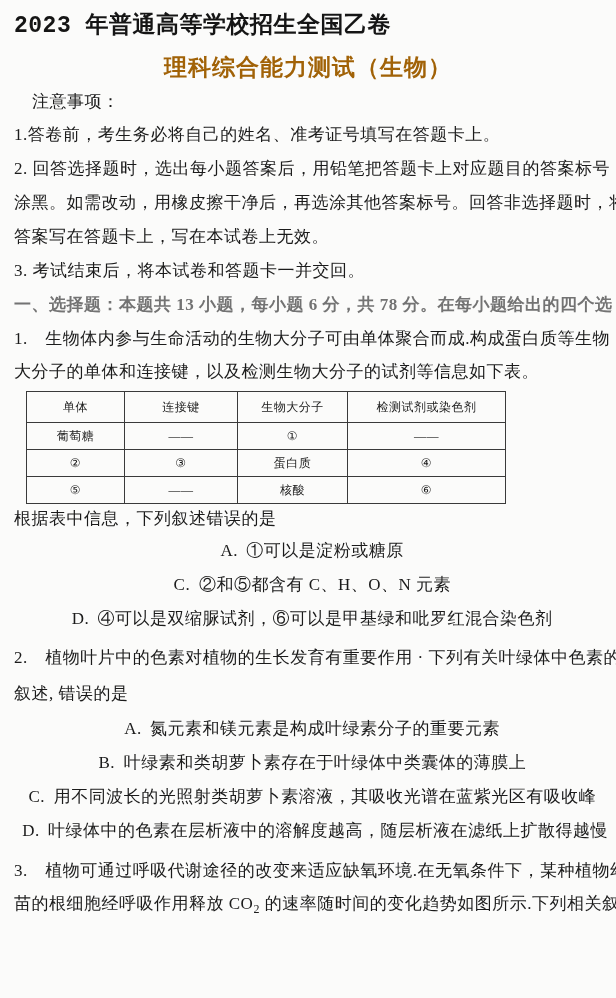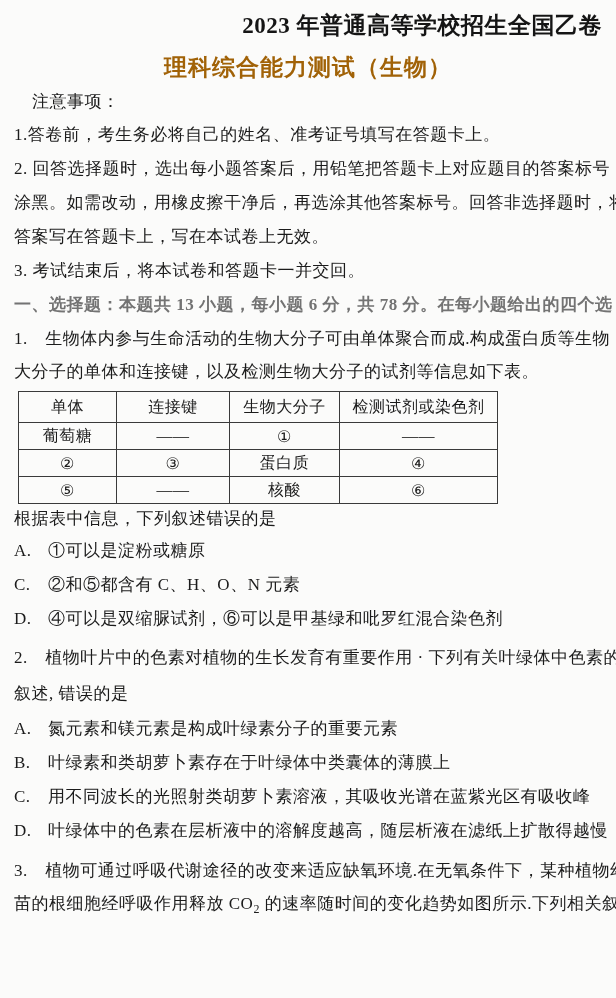--- a/index.html
+++ b/index.html
@@ -3,42 +3,42 @@
 <meta charset="utf-8">
 <style>
   html,body{margin:0;padding:0;background:#fbfbfa;}
   .page{
     width:616px;height:998px;box-sizing:border-box;
     background:#fbfbfa;color:#1b1b1b;
     font-family:"Liberation Serif","DejaVu Serif",serif;
     padding:8px 14px 0 14px;overflow:hidden;
   }
   .exam-title{
-    text-align:right;font-weight:bold;font-size:23px;line-height:36px;
-    letter-spacing:0.5px;color:#151515;
+    text-align:left;font-weight:bold;font-size:23px;line-height:36px;
+    letter-spacing:0.5px;color:#151515;font-family:Liberation Mono, monospace;
   }
   .exam-subtitle{
     text-align:center;font-weight:bold;font-size:23px;line-height:36px;
     margin-top:6px;letter-spacing:1px;color:#a16207;
   }
   .body-line{font-size:17px;letter-spacing:0.5px;white-space:nowrap;}
   .notice-heading{font-size:17px;line-height:32px;letter-spacing:0.5px;margin-left:18px;}
   .notice-line{line-height:34px;}
   .bold-line{line-height:34px;font-weight:bold;color:#737373;}
   .stem-line{line-height:33px;}
   .q2-stem-line{line-height:36px;}
   .prompt-line{line-height:30px;}
-  .option-row{line-height:34px;font-size:17px;letter-spacing:0.5px;white-space:nowrap;}
+  .option-row{line-height:34px;font-size:17px;letter-spacing:0.5px;white-space:nowrap;text-align:center;}
   .opt-label{display:inline-block;min-width:34px;}
   .q-block{margin-top:0;}
   .q2-block{margin-top:4px;}
   .q3-block{margin-top:6px;}
   table.info-table{
-    border-collapse:collapse;margin-left:4px;margin-top:3px;
-    font-size:16px;color:#1b1b1b;table-layout:fixed;
+    border-collapse:collapse;margin-left:12px;margin-top:3px;
+    font-size:12px;color:#1b1b1b;table-layout:fixed;
   }
   table.info-table th,table.info-table td{
     border:1.5px solid #3a3a3a;text-align:center;padding:0;
     font-weight:normal;letter-spacing:0.5px;
   }
   table.info-table th{height:30px;}
   table.info-table td{height:26px;}
   .col1{width:97px;}.col2{width:112px;}.col3{width:109px;}.col4{width:157px;}
   sub{font-size:12px;}
 </style>

